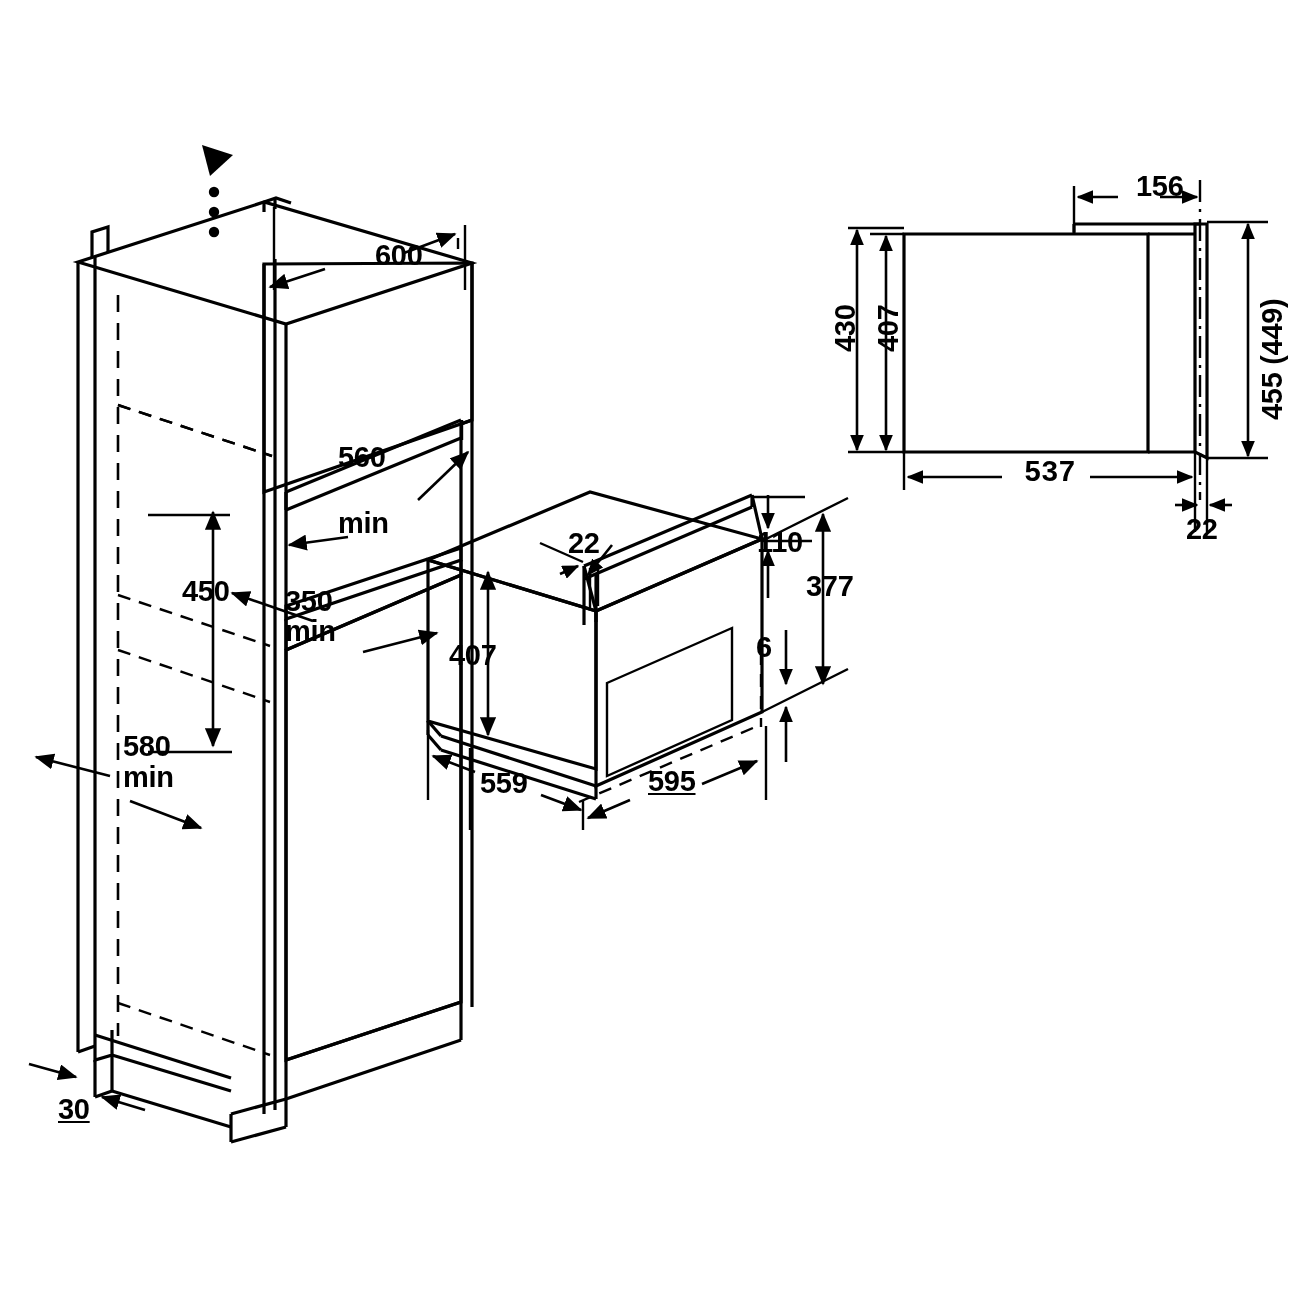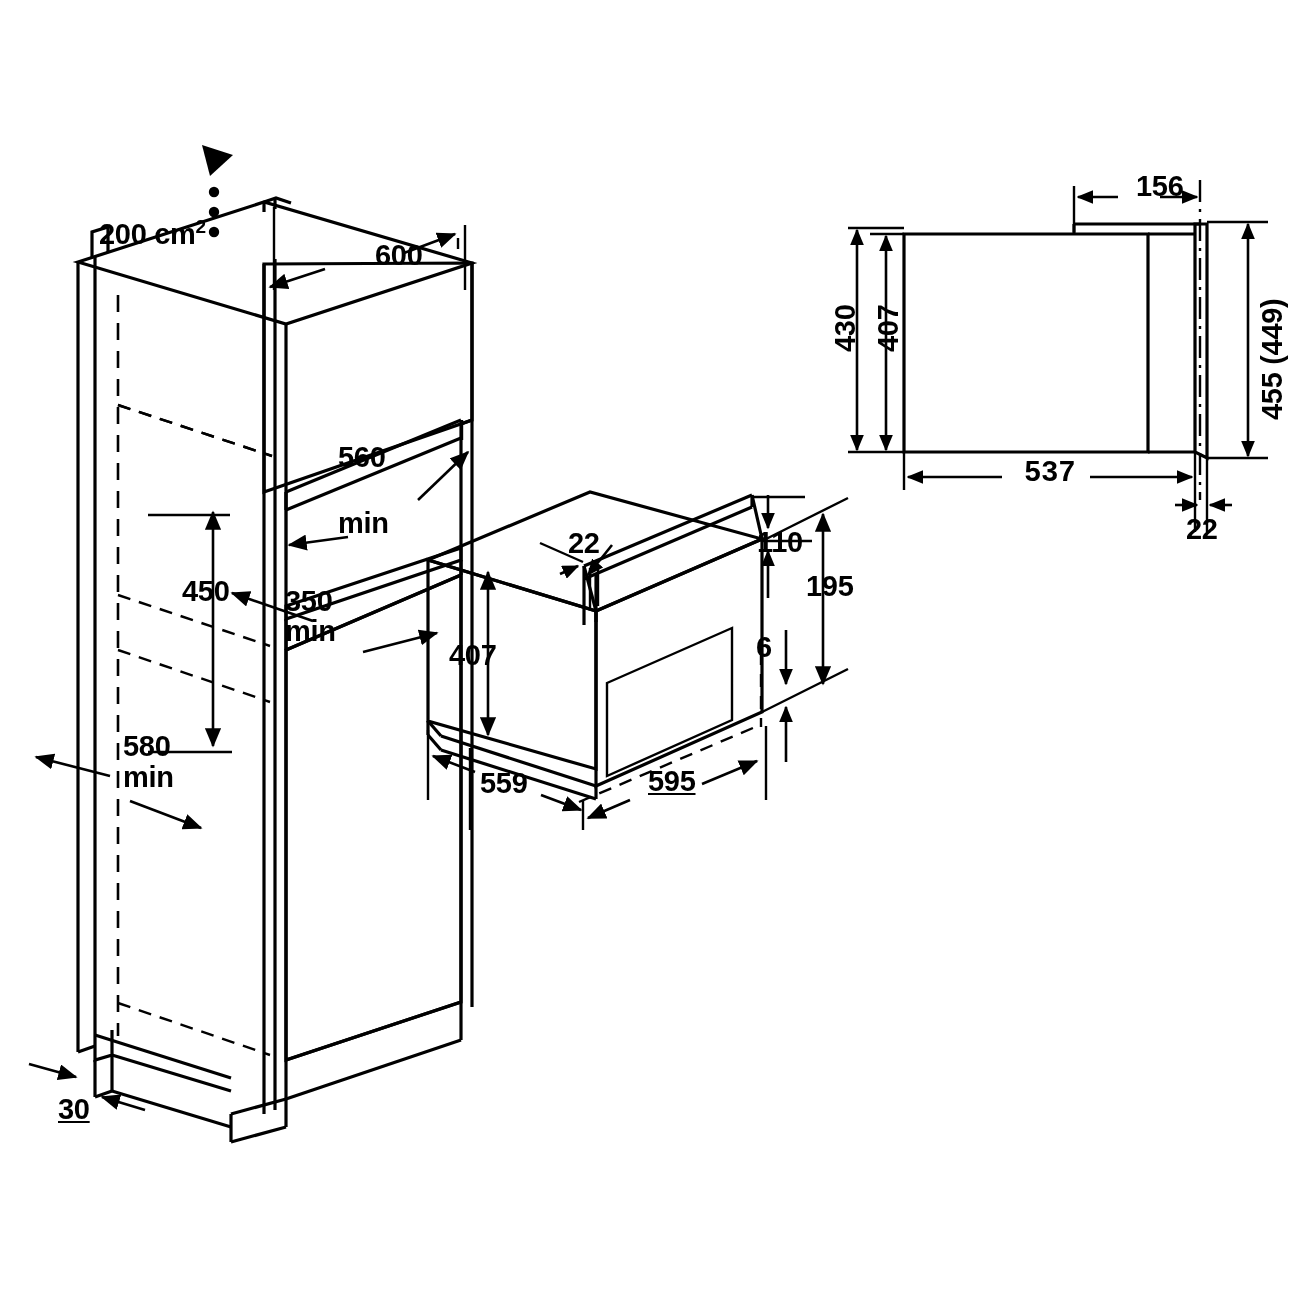--- a/index.html
+++ b/index.html
@@ -321,44 +321,41 @@
       <path class="ln-dim" marker-end="url(#ah2)" d="M1090,477 L1192,477"></path>
     </g>
 
     <g>
       <path class="ln-dim" marker-end="url(#ah2)" d="M1175,505 L1197,505"></path>
       <path class="ln-dim" marker-end="url(#ah2)" d="M1232,505 L1210,505"></path>
     </g>
 
   </svg>
 
-  <div class="lbl" style="left:68px; top:186px;">
-    <span>200 cm</span><span class="sup">2</span>
-  </div>
 
   <div class="lbl" style="left:327px; top:240px;margin-left:48px;">600</div>
 
   <div class="lbl" style="left:338px; top:442px;">560</div>
   <div class="lbl" style="left:338px; top:508px;">min</div>
 
   <div class="lbl" style="left:285px; top:586px;">350</div>
   <div class="lbl" style="left:285px; top:616px;">min</div>
 
   <div class="lbl" style="left:182px; top:576px;">450</div>
 
   <div class="lbl" style="left:123px; top:731px;">580</div>
   <div class="lbl" style="left:123px; top:762px;">min</div>
 
   <div class="lbl" style="left:58px; top:1094px;text-decoration:underline;">30</div>
 
   <div class="lbl" style="left:568px; top:528px;">22</div>
 
   <div class="lbl" style="left:757px; top:527px;">110</div>
 
-  <div class="lbl" style="left:806px; top:571px;">195</div>
+  <div class="lbl" style="left:806px; top:571px;">377</div>
 
   <div class="lbl" style="left:449px; top:640px;">407</div>
 
   <div class="lbl" style="left:756px; top:632px;">6</div>
 
   <div class="lbl" style="left:480px; top:768px;text-align:right;">559</div>
 
   <div class="lbl" style="left:648px; top:766px;text-decoration:underline;">595</div>
 
   <div class="lbl" style="left:1118px; top:171px;margin-left:18px;">156</div>

